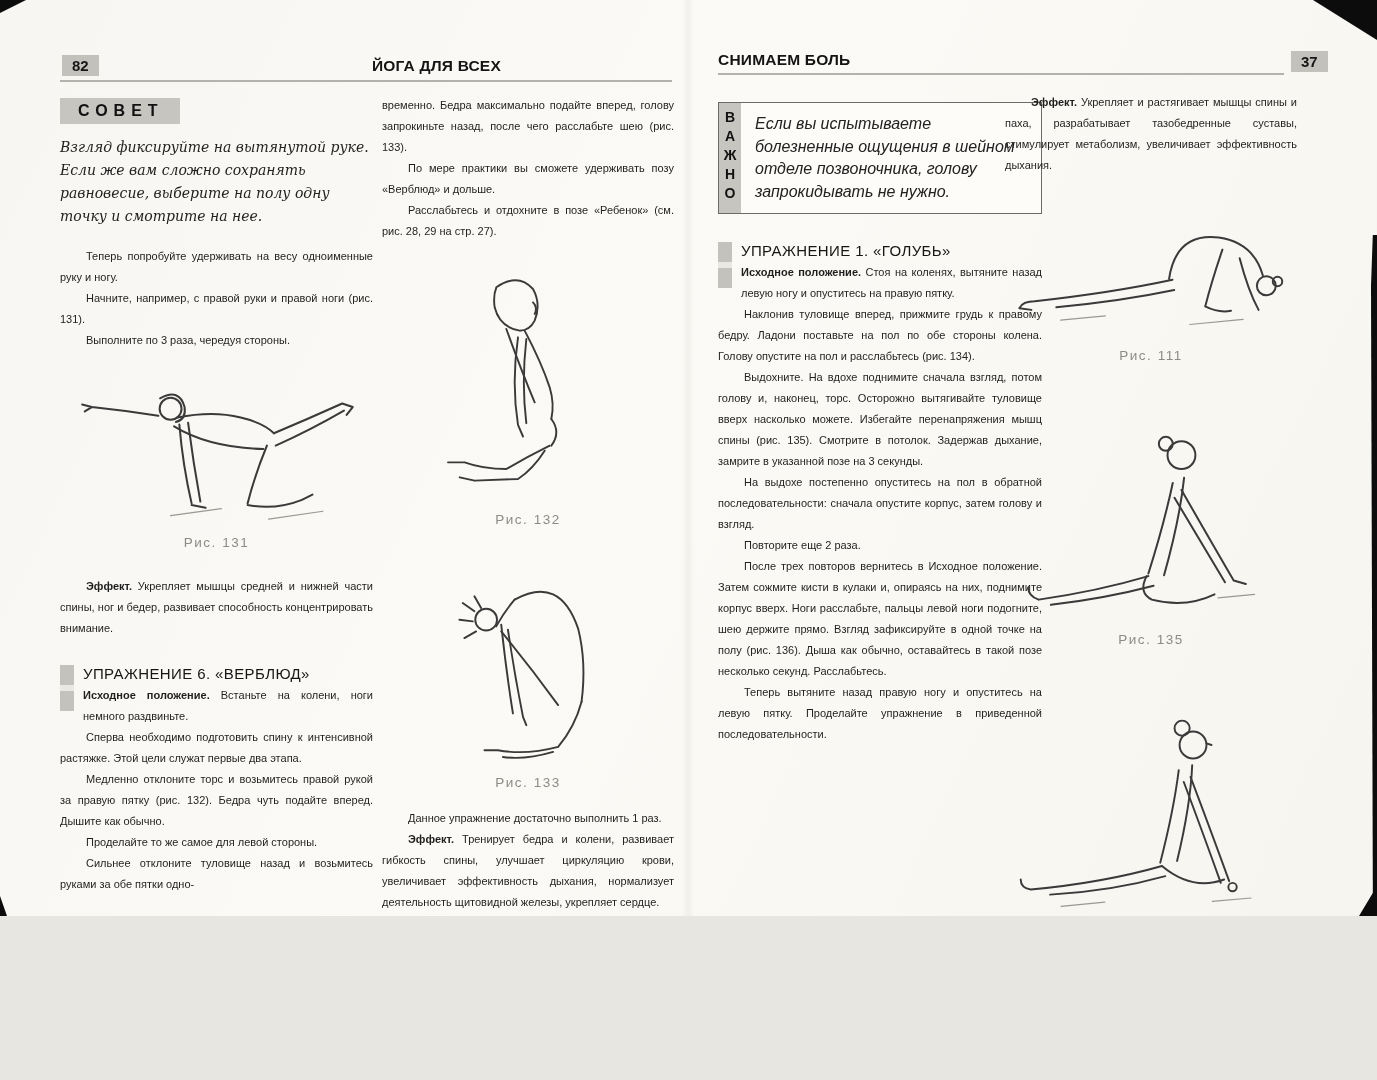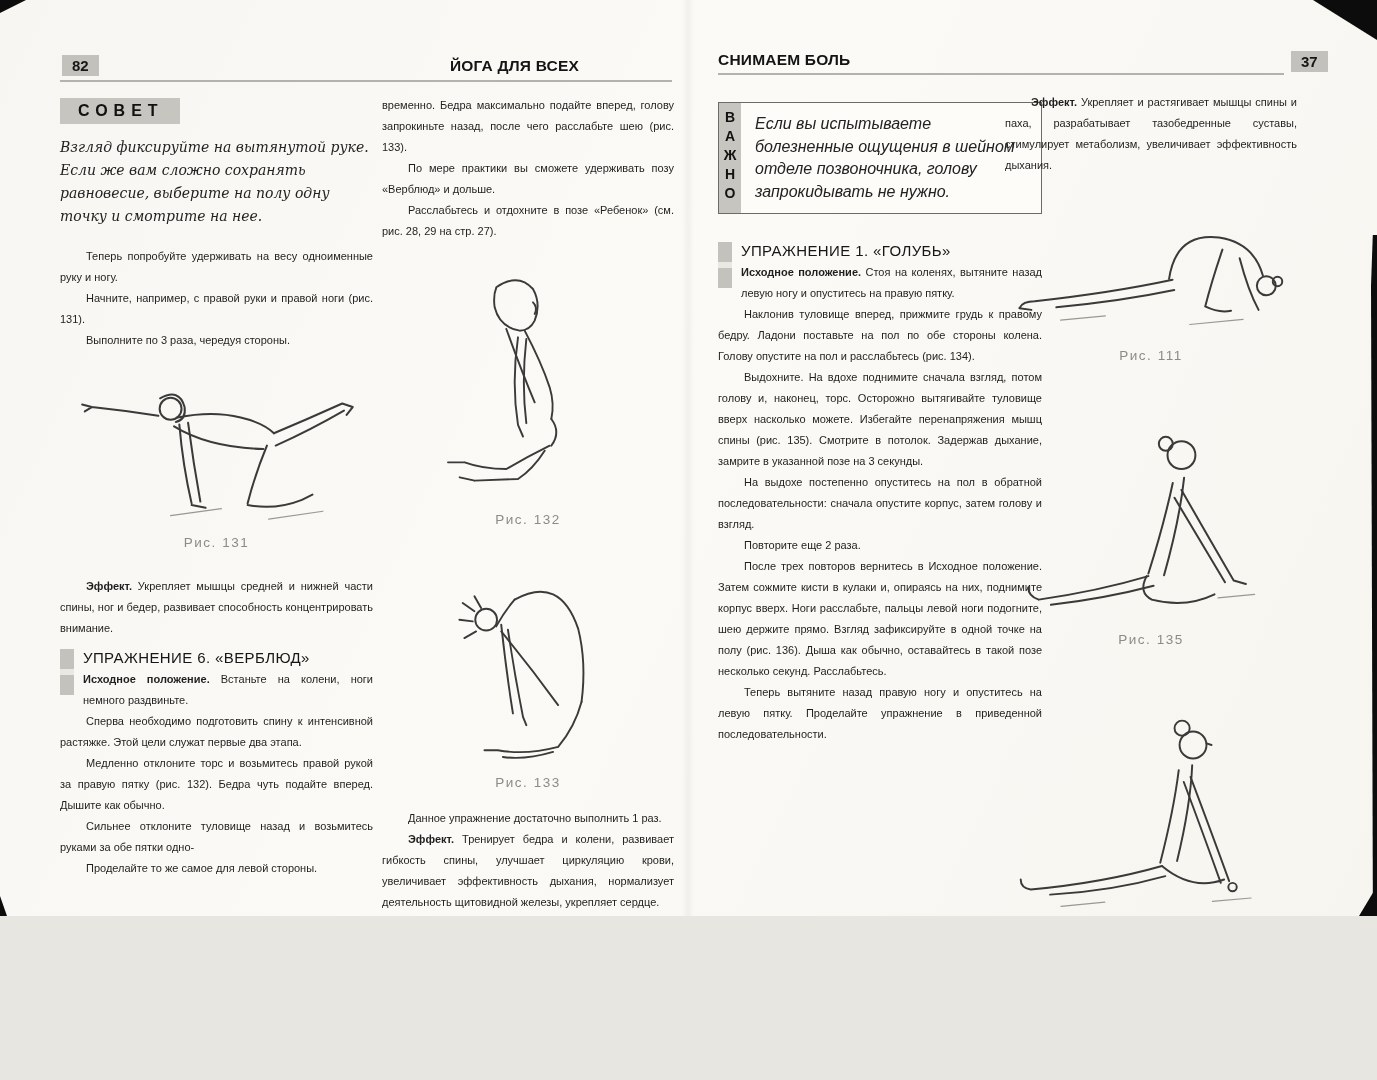--- a/index.html
+++ b/index.html
@@ -48,21 +48,21 @@
   .a-bl { bottom:0; left:0; width:7px; height:20px; clip-path:polygon(0 0,100% 100%,0 100%); }
   .spine { position:absolute; left:682px; top:0; width:12px; height:100%;
       background:linear-gradient(to right, rgba(90,85,75,0.00), rgba(90,85,75,0.06), rgba(90,85,75,0.00)); }
 </style>
 </head>
 <body>
 
 <div id="scan">
 
   <div class="pagenum" style="left:62px; top:55px;">82</div>
-  <div class="runhead" style="left:372px; top:57px; width:285px; text-align:center;">ЙОГА ДЛЯ ВСЕХ</div>
+  <div class="runhead" style="left:372px; top:57px; width:285px; text-align:left;">ЙОГА ДЛЯ ВСЕХ</div>
   <div class="headrule" style="left:60px; top:80px; width:612px;"></div>
 
   <div class="runhead" style="left:718px; top:51px;">СНИМАЕМ БОЛЬ</div>
   <div class="headrule" style="left:718px; top:73px; width:566px;"></div>
   <div class="pagenum" style="left:1291px; top:51px;">37</div>
 
   <div class="col" style="left:60px; top:98px; width:313px;">
     <div class="tip-label">СОВЕТ</div>
     <div class="tip-text">Взгляд фиксируйте на вытянутой руке. Если же вам сложно сохранять равновесие, выберите на полу одну точку и смотрите на нее.</div>
     <div class="gap-m"></div>
@@ -81,29 +81,29 @@
         <path class="lineart" d="M230,78 Q268,62 308,44 M232,92 Q272,74 310,52 M308,44 l12,4 l-7,9"></path>
         <path class="lineart" d="M122,68 Q126,115 136,158 M132,66 Q138,112 146,156 M136,160 l16,3"></path>
         <path class="lineart" d="M222,92 Q208,126 200,158 M200,160 Q232,166 262,154 M262,154 l12,-6"></path>
       </svg>
       <div class="fig-caption">Рис. 131</div>
     </div>
 
     <div class="gap-l"></div>
     <p class="para"><b>Эффект.</b> <span>Укрепляет мышцы средней и нижней части спины, ног и бедер, развивает способность концентрировать внимание.</span></p>
 
-    <div style="margin-top:8px;">
+    <div style="margin-top:24px;">
       <div class="section-marker"></div>
       <div class="exercise-title">УПРАЖНЕНИЕ 6. «ВЕРБЛЮД»</div>
       <p class="para no-indent"><b>Исходное положение.</b> <span>Встаньте на колени, ноги немного раздвиньте.</span></p>
     </div>
     <p class="para">Сперва необходимо подготовить спину к интенсивной растяжке. Этой цели служат первые два этапа.</p>
     <p class="para">Медленно отклоните торс и возьмитесь правой рукой за правую пятку (рис. 132). Бедра чуть подайте вперед. Дышите как обычно.</p>
+    <p class="para">Проделайте то же самое для левой стороны.</p>
     <p class="para">Сильнее отклоните туловище назад и возьмитесь руками за обе пятки одно-</p>
-    <p class="para">Проделайте то же самое для левой стороны.</p>
   </div>
 
   <div class="col" style="left:382px; top:95px; width:292px;">
     <p class="para no-indent">временно. Бедра максимально подайте вперед, голову запрокиньте назад, после чего расслабьте шею (рис. 133).</p>
     <p class="para">По мере практики вы сможете удерживать позу «Верблюд» и дольше.</p>
     <p class="para">Расслабьтесь и отдохните в позе «Ребенок» (см. рис. 28, 29 на стр. 27).</p>
 
     <div class="figure" style="margin-top:12px;">
       <svg width="220" height="250" viewBox="0 0 260 300">
         <path class="lineart" d="M92,40 Q118,22 136,42 Q146,60 138,80 Q132,92 120,92 Q96,88 90,64 Q88,50 92,40"></path>

